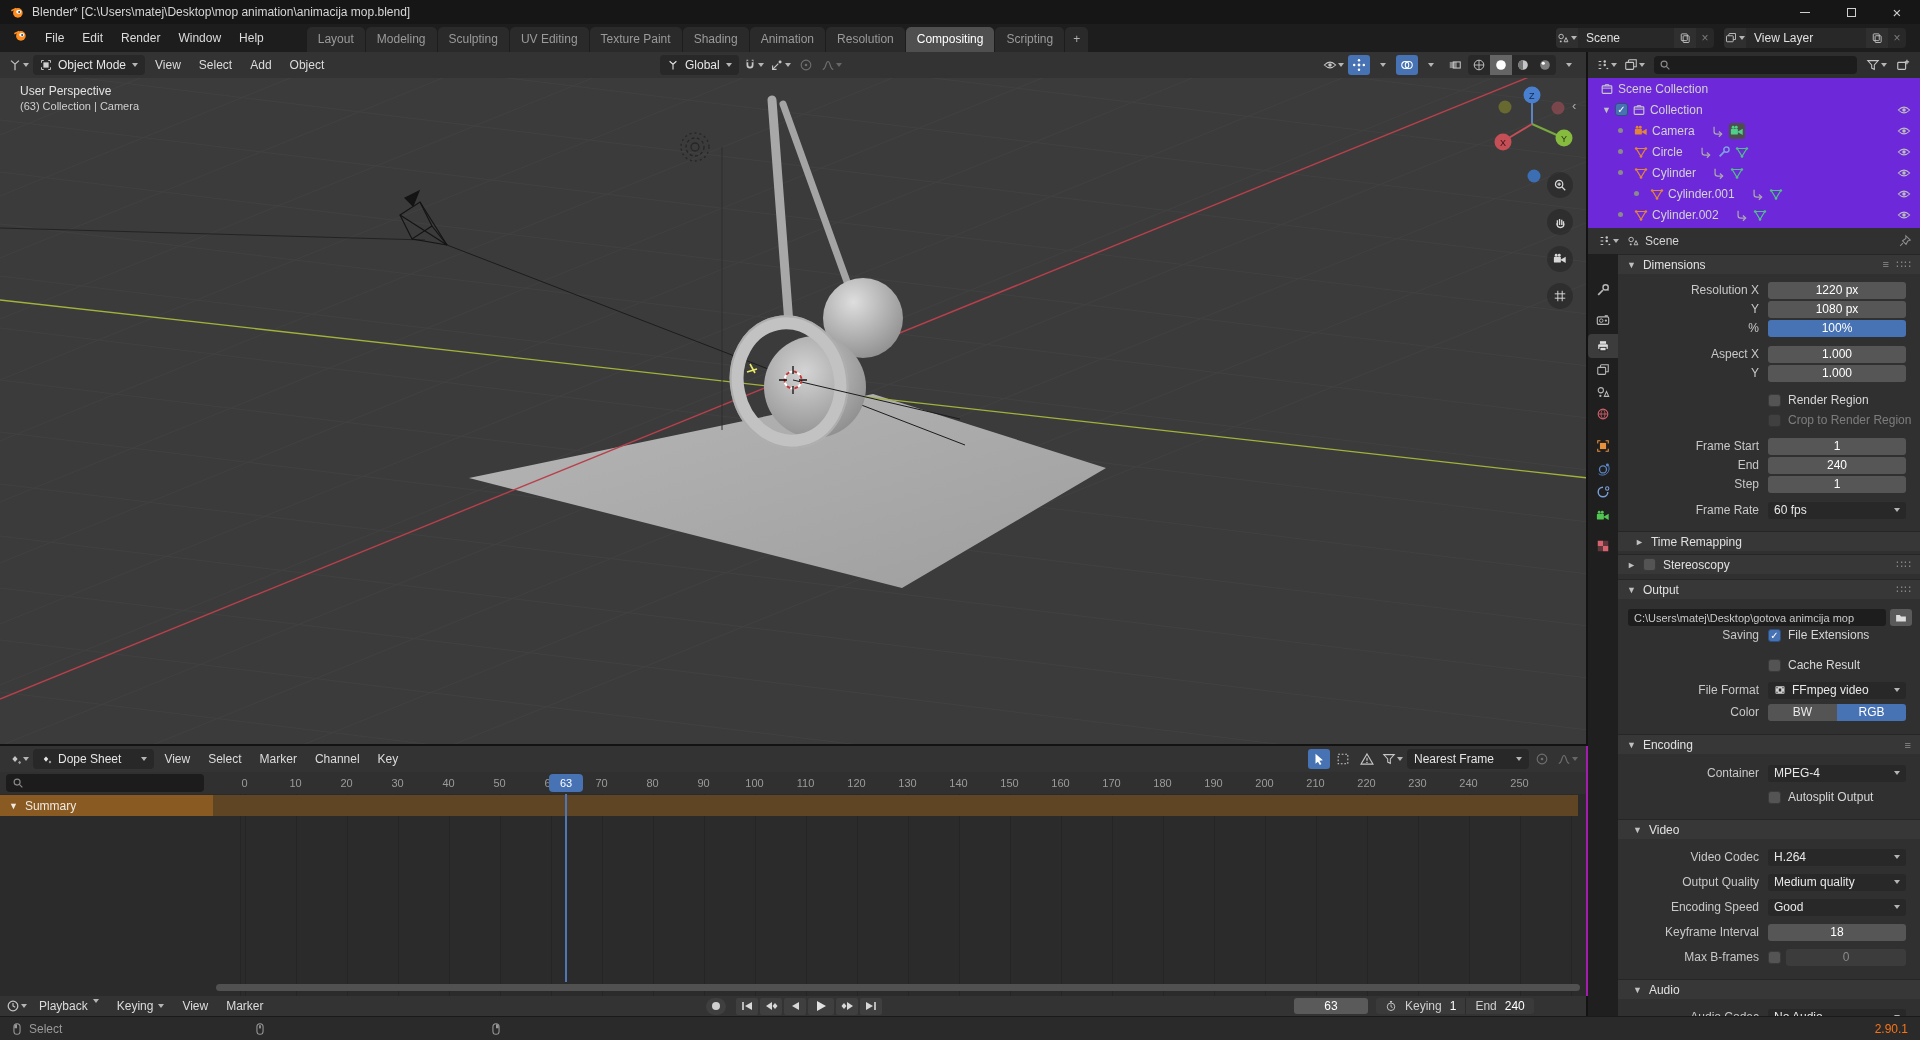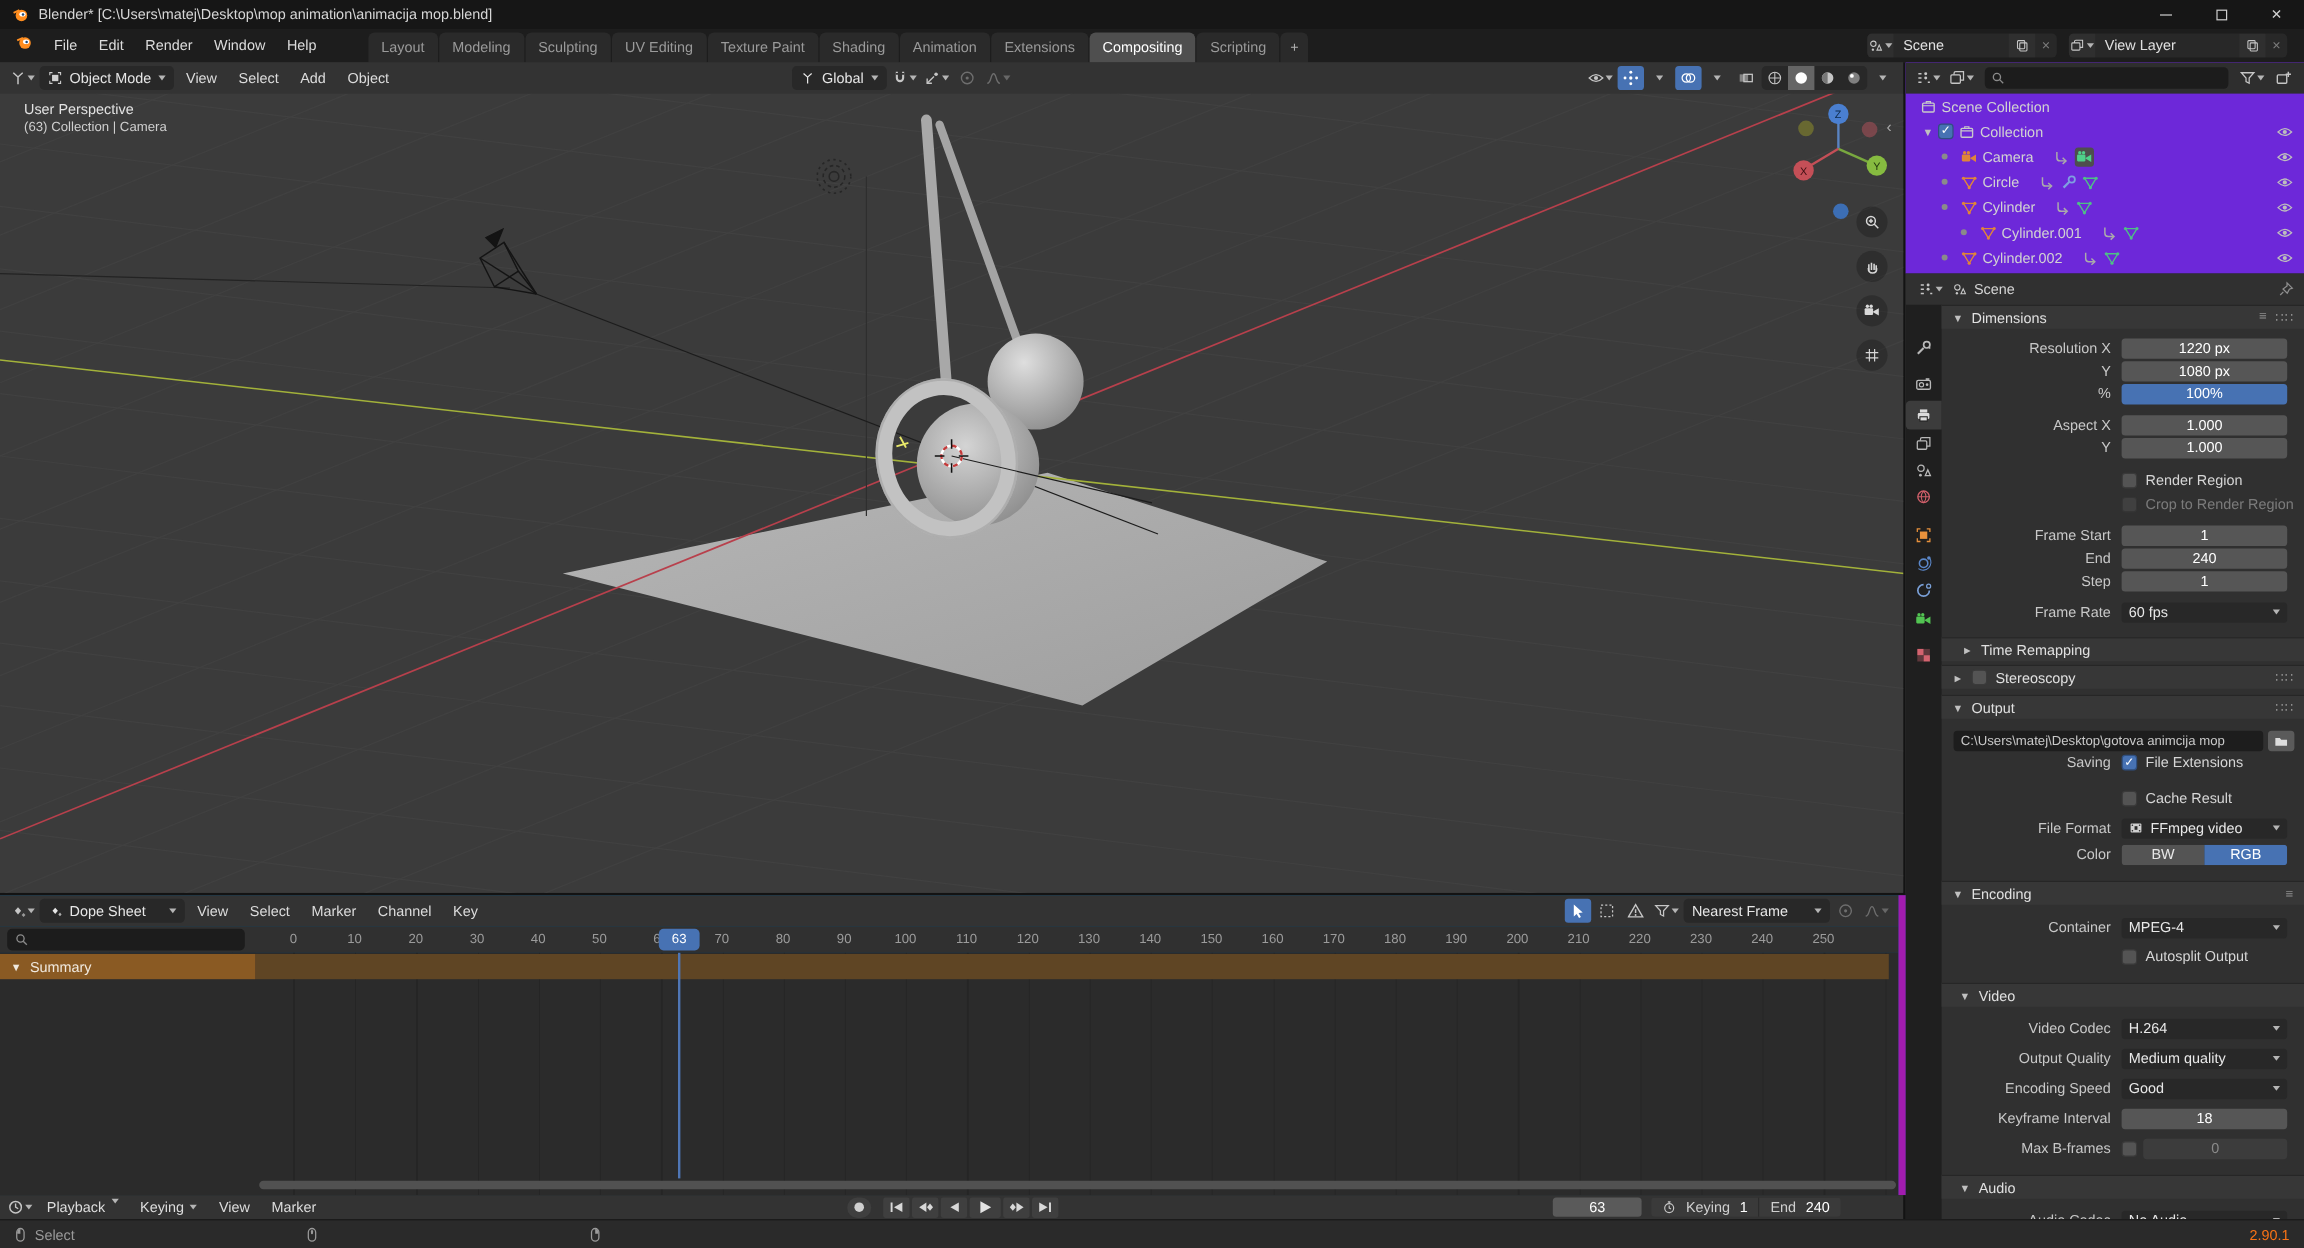--- a/index.html
+++ b/index.html
@@ -72,21 +72,21 @@
 .pfield.drop{background:#282828;justify-content:flex-start;padding:0 6px;color:#e8e8e8;gap:6px}
 .pfield.drop .caret{margin-left:auto}
 .pfield.slider{background:#4772b3}
 .pfield.disabled{background:#3c3c3c;color:#8a8a8a}
 .chkline{display:flex;align-items:center;gap:7px;color:#d6d6d6}
 .bwrgb{flex:1;margin-right:14px;height:17px;border-radius:3px;overflow:hidden;display:flex}
 .bwrgb div{flex:1;display:flex;align-items:center;justify-content:center}
 .pathf{position:absolute;left:10px;width:258px;height:17px;background:#1d1d1d;border-radius:3px;color:#c9c9c9;font-size:11px;display:flex;align-items:center;padding:0 6px;white-space:nowrap;overflow:hidden}
 .folderb{position:absolute;left:272px;width:22px;height:17px;background:#5a5a5a;border-radius:3px;display:flex;align-items:center;justify-content:center;color:#ddd}
 
-#dope{left:0;top:746px;width:1588px;height:250px;background:#0c4a6e;border-right:6px solid #a21caf;overflow:hidden}
+#dope{left:0;top:746px;width:1588px;height:250px;background:#14532d;border-right:2px solid #a21caf;overflow:hidden}
 #dheader{height:26px}
 #druler{position:absolute;left:0;top:26px;right:0;height:22px;background:#303030}
 #dcells{position:absolute;left:219px;top:26px;height:22px;display:flex}
 .cell{width:51px;text-align:center;line-height:22px;color:#9b9b9b;font-size:11px}
 #dbadge{position:absolute;left:549px;top:28px;width:34px;height:18px;background:#4772b3;border-radius:4px;color:#fff;text-align:center;line-height:18px;font-size:11px}
 #dcontent{position:absolute;left:0;top:48px;right:0;bottom:0;background-color:#2b2b2b;
  background-image:repeating-linear-gradient(90deg,#252525 0 1px,transparent 1px 51px);background-position:245px 0}
 #chancol{position:absolute;left:0;top:48px;width:213px;bottom:0;background:#2b2b2b}
 #sumL{position:absolute;left:0;top:49px;width:213px;height:21px;background:#8a5a23;color:#f0e9df;display:flex;align-items:center;gap:7px;padding-left:9px}
 #sumR{position:absolute;left:213px;right:8px;top:49px;height:21px;background:#5f4524}
@@ -364,21 +364,21 @@
   <span class="menu">Window</span>
   <span class="menu">Help</span>
   <div id="tabs">
     <span class="tab">Layout</span>
     <span class="tab">Modeling</span>
     <span class="tab">Sculpting</span>
     <span class="tab">UV Editing</span>
     <span class="tab">Texture Paint</span>
     <span class="tab">Shading</span>
     <span class="tab">Animation</span>
-    <span class="tab">Extensions</span>
+    <span class="tab">Resolution</span>
     <span class="tab active">Compositing</span>
     <span class="tab">Scripting</span>
     <span class="tab plus">+</span>
   </div>
   <span style="margin-left:auto"></span>
   <div class="sel" style="margin-right:10px">
     <span class="ib">
         <svg class="ic12">
           <use href="#i-scene"></use>
         </svg>

